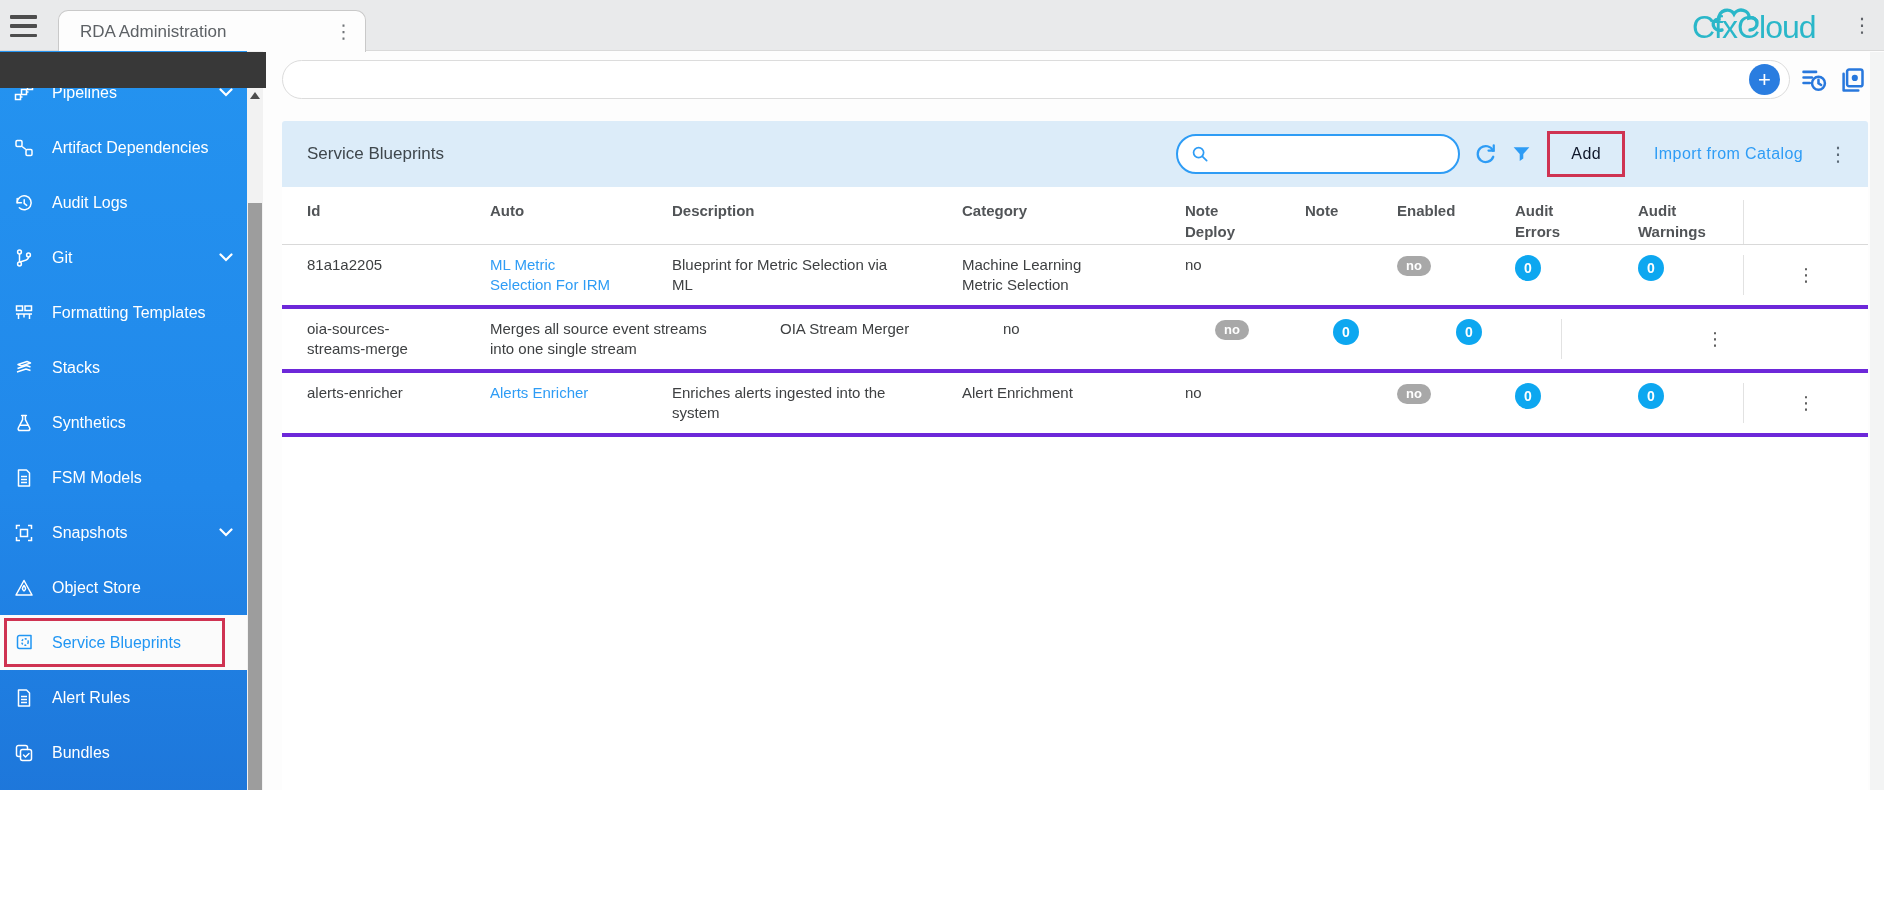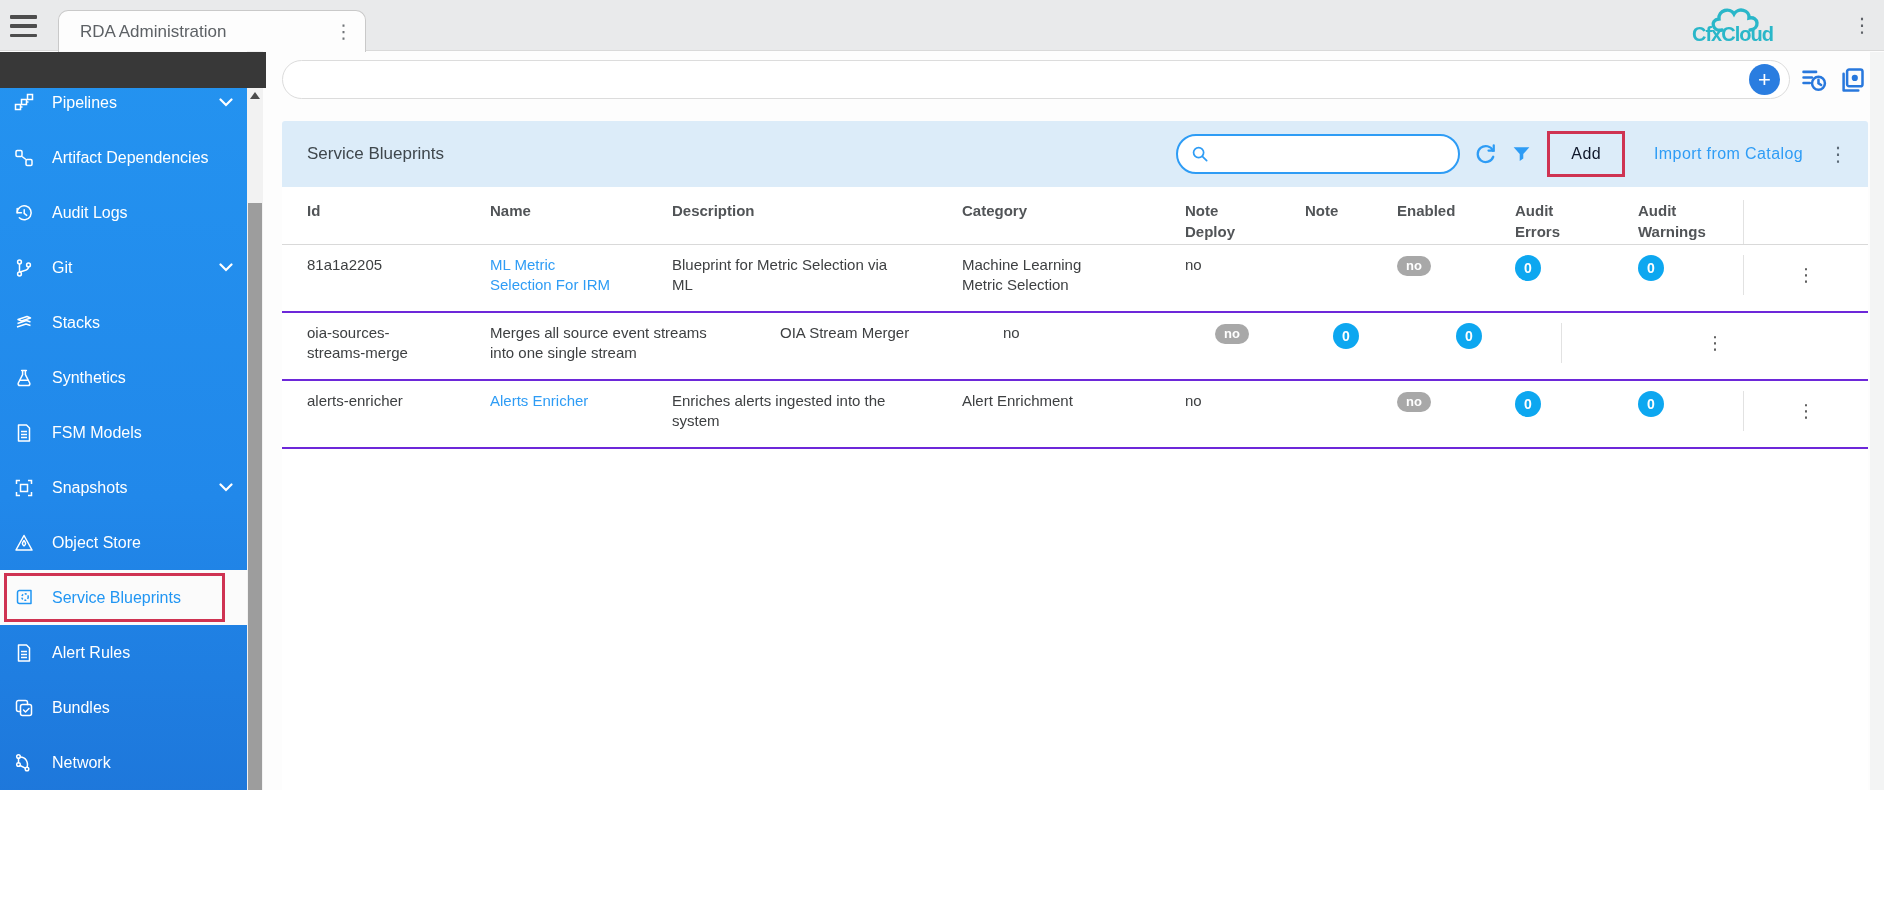--- a/index.html
+++ b/index.html
@@ -9,33 +9,33 @@
   
   .topbar { position:absolute; left:0; top:0; width:1884px; height:51px; background:#e9eaeb; border-bottom:1px solid #d9d9d9; }
   .hamburger { position:absolute; left:10px; top:13px; width:30px; height:26px; display:flex; flex-direction:column; justify-content:space-between; padding:2px 0; cursor:pointer; }
   .hamburger span { display:block; width:27px; height:3.5px; background:#4d4d4d; border-radius:1px; }
   .browser-tab { position:absolute; left:58px; top:10px; width:308px; height:42px; background:#fdfdfd; border:1px solid #c9c9c9; border-bottom:none; border-radius:10px 10px 0 0; display:flex; align-items:center; padding:0 12px 0 21px; }
   .tab-title { flex:1; font-size:17px; color:#5d6165; white-space:nowrap; overflow:hidden; }
   .kebab { color:#707478; font-size:19px; line-height:1; letter-spacing:0; cursor:pointer; }
   .topbar-kebab { position:absolute; right:12px; top:15px; font-size:20px; color:#5f6368; }
   .brand { position:absolute; right:58px; top:3px; width:134px; height:46px; }
   .brand svg { position:absolute; left:16px; top:1px; }
-  .brand-text { position:absolute; left:0; bottom:3px; font-size:20px; font-weight:700; color:#2ab7c9; letter-spacing:-1px; }
+  .brand-text { position:absolute; left:0; bottom:3px; font-size:32px; font-weight:400; color:#2ab7c9; letter-spacing:-1px; }
 
   
   .omnibar { position:absolute; left:282px; top:60px; width:1508px; height:39px; background:#fff; border:1.5px solid #dcdcdc; border-radius:20px; }
   .omnibar input { position:absolute; left:20px; top:2px; width:1400px; height:33px; border:none; outline:none; font-size:15px; background:transparent; color:#333; }
   .plus-btn { position:absolute; left:1749px; top:64px; width:31px; height:31px; border-radius:50%; background:#2a7de0; color:#fff; font-size:22px; font-weight:400; display:flex; align-items:center; justify-content:center; cursor:pointer; }
   .top-ic { position:absolute; top:66px; width:28px; height:28px; color:#2878dd; cursor:pointer; }
 
   
   .win-scroll { position:absolute; left:1870px; top:52px; width:14px; height:850px; background:#f3f4f4; }
 
   
-  .sidebar { position:absolute; left:0; top:61px; width:247px; height:794px; background:linear-gradient(180deg,#2493f0 0%,#2188ea 55%,#1d74d8 100%); z-index:2; }
+  .sidebar { position:absolute; left:0; top:51px; width:247px; height:794px; background:linear-gradient(180deg,#2493f0 0%,#2188ea 55%,#1d74d8 100%); z-index:2; }
   .sb-items { position:absolute; left:0; top:14px; width:247px; }
   .sb-item { position:relative; height:55px; display:flex; align-items:center; gap:17px; padding:0 14px 0 13px; color:#fff; font-size:16px; font-weight:500; cursor:pointer; }
   .sb-ic { width:22px; height:22px; flex:0 0 22px; display:flex; align-items:center; justify-content:center; }
   .sb-label { white-space:nowrap; }
   .sb-chev { margin-left:auto; display:flex; }
   .sb-item.active { background:#fbfbfb; color:#2196f3; }
   .annotation-box { position:absolute; left:4px; right:22px; top:3px; bottom:3px; border:3px solid #cf3352; pointer-events:none; }
   .sb-scroll { position:absolute; left:247px; top:51px; width:16px; height:794px; background:#f2f2f2; z-index:2; }
   .sb-thumb { position:absolute; left:1px; top:152px; width:14px; height:620px; background:#9d9d9d; cursor:pointer; }
   .scroll-arrow { position:absolute; left:3px; width:0; height:0; border-left:5px solid transparent; border-right:5px solid transparent; cursor:pointer; }
@@ -53,21 +53,21 @@
   .search-pill { width:284px; height:40px; border:2px solid #2e9cf5; border-radius:20px; background:#fff; display:flex; align-items:center; padding:0 12px 0 13px; }
   .search-pill input { flex:1; border:none; outline:none; font-size:15px; background:transparent; margin-left:8px; color:#333; }
   .ph-ic { color:#2e9cf5; display:flex; cursor:pointer; }
   .add-box { border:3px solid #cf3352; padding:11px 21px; margin-left:2px; }
   .add-link { color:#0f172a; font-size:16px; letter-spacing:.4px; cursor:pointer; }
   .import-link { color:#2e9cf5; font-size:16px; letter-spacing:.4px; margin-left:16px; cursor:pointer; white-space:nowrap; }
   .panel-kebab { font-size:20px; color:#5d6b78; margin-left:12px; }
 
   
   .t-head { display:flex; align-items:flex-start; padding:13px 0 0 25px; height:58px; border-bottom:1px solid #d9d9d9; font-size:15px; font-weight:700; color:#515457; line-height:21px; }
-  .t-row { display:flex; align-items:flex-start; padding:10px 0 16px 25px; border-bottom:2px solid #6d28d9; font-size:15px; color:#3e4042; line-height:20px; min-height:58px; }
+  .t-row { display:flex; align-items:flex-start; padding:10px 0 10px 25px; border-bottom:4px solid #6d28d9; font-size:15px; color:#3e4042; line-height:20px; min-height:58px; }
   .col { flex:0 0 auto; }
   .col-id { width:183px; } .col-name { width:182px; } .col-desc { width:290px; } .col-cat { width:223px; }
   .col-auto { width:120px; } .col-note { width:92px; } .col-enabled { width:118px; } .col-aerr { width:123px; } .col-awarn { width:105px; }
   .col-actions { flex:1 1 auto; align-self:stretch; border-left:1px solid #e2e2e2; display:flex; align-items:center; justify-content:center; }
   .t-head .col-actions { border-left:1px solid #e2e2e2; }
   .hdr-auto { display:inline-block; max-width:48px; }
   .hdr-aerr { display:inline-block; max-width:50px; }
   .hdr-awarn { display:inline-block; max-width:76px; }
   .cell-id { display:inline-block; max-width:120px; overflow-wrap:break-word; }
   .cell-link { display:inline-block; max-width:125px; color:#2e9cf5; text-decoration:none; cursor:pointer; }
@@ -174,20 +174,30 @@
             </svg>
         </span>
         <span class="sb-label">Git</span>
         <span class="sb-chev">
           <svg width="14" height="9" viewBox="0 0 14 9" fill="none" stroke="#fff" stroke-width="2.2" stroke-linecap="round">
               <path d="M1.5 1.5L7 7l5.5-5.5"></path>
             </svg>
         </span>
       </div>
 
+      <div class="sb-item">
+        <span class="sb-ic">
+          <svg width="20" height="20" viewBox="0 0 20 20" fill="none" stroke="#fff" stroke-width="1.5">
+              <rect x="2.5" y="3" width="6" height="4.5"></rect>
+              <rect x="11" y="3" width="6.5" height="4.5"></rect>
+              <path d="M2 11h16M4.5 11v5M15.5 11v5M10 11v3.5"></path>
+            </svg>
+        </span>
+        <span class="sb-label">Formatting Templates</span>
+      </div>
 
       <div class="sb-item">
         <span class="sb-ic">
           <svg width="20" height="20" viewBox="0 0 20 20" fill="none" stroke="#fff" stroke-width="1.5" stroke-linejoin="round">
               <path d="M4 6.5l9-3 3.5 1.5-9 3z"></path>
               <path d="M3.5 10.5l9-3 4 1.5"></path>
               <path d="M3 14l9-3 4.5 1.5"></path>
             </svg>
         </span>
         <span class="sb-label">Stacks</span>
@@ -325,21 +335,21 @@
         <span class="add-box">
           <span class="add-link">Add</span>
         </span>
         <span class="import-link">Import from Catalog</span>
         <span class="kebab panel-kebab">⋮</span>
       </div>
     </div>
 
     <div class="t-head">
       <div class="col col-id">Id</div>
-      <div class="col col-name">Name</div>
+      <div class="col col-name">Auto</div>
       <div class="col col-desc">Description</div>
       <div class="col col-cat">Category</div>
       <div class="col col-auto"><span class="hdr-auto">Note Deploy</span></div>
       <div class="col col-note">Note</div>
       <div class="col col-enabled">Enabled</div>
       <div class="col col-aerr"><span class="hdr-aerr">Audit Errors</span></div>
       <div class="col col-awarn"><span class="hdr-awarn">Audit Warnings</span></div>
       <div class="col col-actions"></div>
     </div>
 

